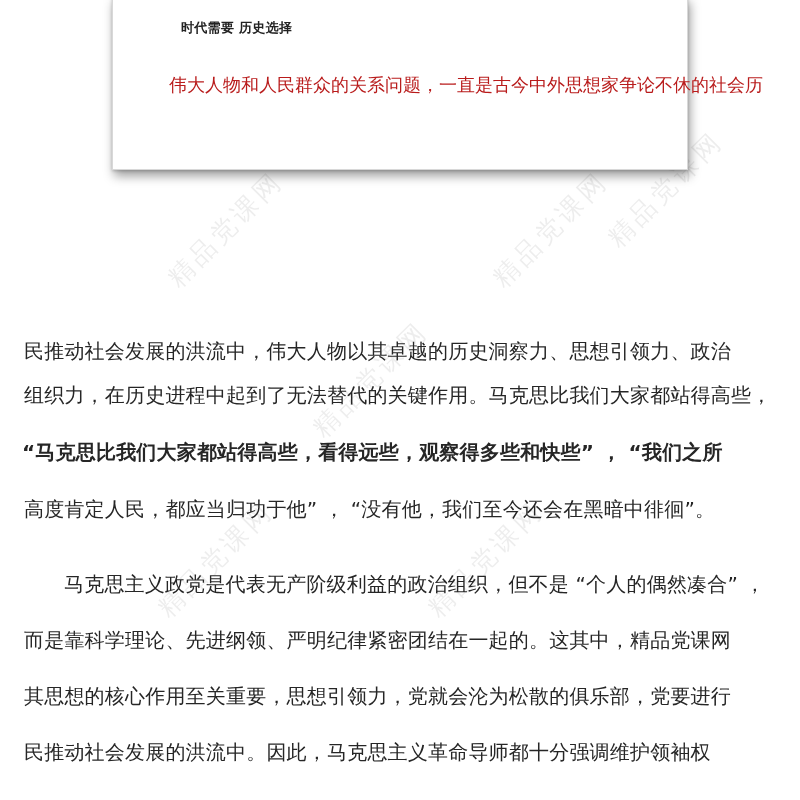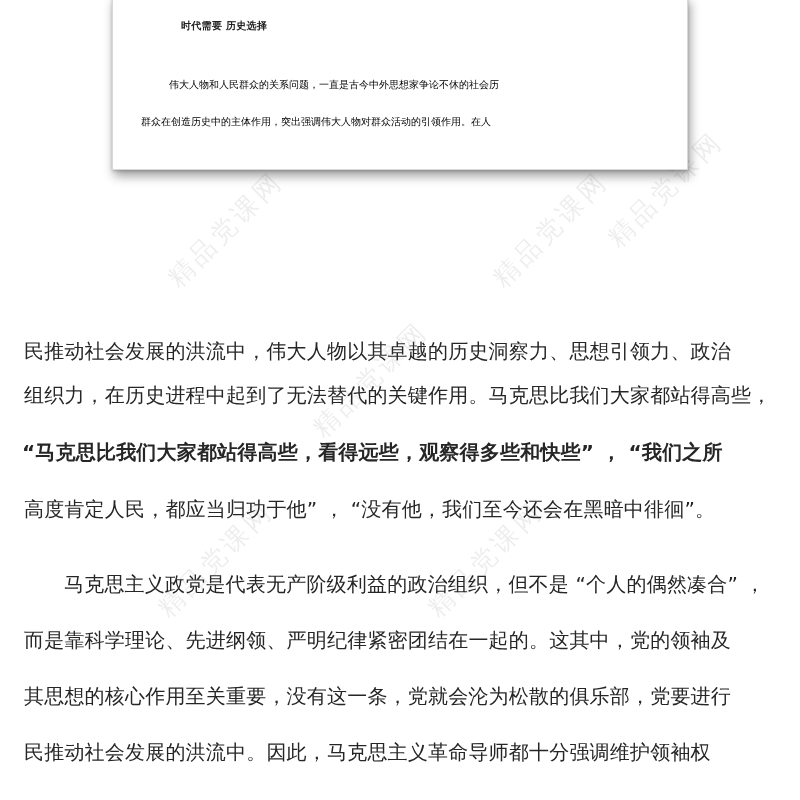--- a/index.html
+++ b/index.html
@@ -23,33 +23,33 @@
       height: 174px;
       background: #ffffff;
       box-shadow: 2px 6px 10px rgba(0,0,0,0.38), 0 1px 3px rgba(0,0,0,0.2);
       border: 1px solid #d8d8d8;
       box-sizing: border-box;
     }
     .card-title {
       position: absolute;
       left: 68px;
       top: 22px;
-      font-size: 10px;
+      font-size: 13px;
       font-weight: bold;
       color: #222222;
       letter-spacing: 0.3px;
     }
     .card-para {
       position: absolute;
       left: 28px;
       top: 70px;
       width: 510px;
-      font-size: 10px;
+      font-size: 18px;
       line-height: 36.5px;
-      color: #000000;
+      color: #b91c1c;
       text-indent: 2em;
       text-align: justify;
     }
     .card-para .line {
       display: block;
       white-space: nowrap;
     }
     .card-para .line.first { text-indent: 28px; }
     .card-para .line.rest { text-indent: 0; }
 
@@ -86,26 +86,25 @@
 <div class="watermark" style="left:485px; top:270px;">精品党课网</div>
 <div class="watermark" style="left:305px; top:420px;">精品党课网</div>
 <div class="watermark" style="left:150px; top:600px;">精品党课网</div>
 <div class="watermark" style="left:420px; top:600px;">精品党课网</div>
 <div class="watermark" style="left:600px; top:230px;">精品党课网</div>
 
 <div class="card">
   <div class="card-title">时代需要  历史选择</div>
   <div class="card-para">
     <span class="line first">伟大人物和人民群众的关系问题，一直是古今中外思想家争论不休的社会历</span>
-    <span class="line rest">群众在创造历史中的主体作用，突出强调伟大人物对群众活动的引领作用。在人</span>
   </div>
 </div>
 
 <div class="body-text">
   <div class="body-line" style="top:12px;">民推动社会发展的洪流中，伟大人物以其卓越的历史洞察力、思想引领力、政治</div>
   <div class="body-line" style="top:56px;">组织力，在历史进程中起到了无法替代的关键作用。马克思比我们大家都站得高些，</div>
   <div class="body-line" style="top:113px; left:-2px;font-weight:bold;"> “马克思比我们大家都站得高些，看得远些，观察得多些和快些” ， “我们之所</div>
   <div class="body-line" style="top:170px;">高度肯定人民，都应当归功于他” ， “没有他，我们至今还会在黑暗中徘徊”。</div>
   <div class="body-line" style="top:245px; left:40px;">马克思主义政党是代表无产阶级利益的政治组织，但不是 “个人的偶然凑合” ，</div>
-  <div class="body-line" style="top:301px;">而是靠科学理论、先进纲领、严明纪律紧密团结在一起的。这其中，党的领袖及</div>
-  <div class="body-line" style="top:357px;">其思想的核心作用至关重要，没有这一条，党就会沦为松散的俱乐部，党要进行</div>
+  <div class="body-line" style="top:301px;">而是靠科学理论、先进纲领、严明纪律紧密团结在一起的。这其中，精品党课网</div>
+  <div class="body-line" style="top:357px;">其思想的核心作用至关重要，思想引领力，党就会沦为松散的俱乐部，党要进行</div>
   <div class="body-line" style="top:413px;">民推动社会发展的洪流中。因此，马克思主义革命导师都十分强调维护领袖权</div>
 </div>
 
 </body></html>

